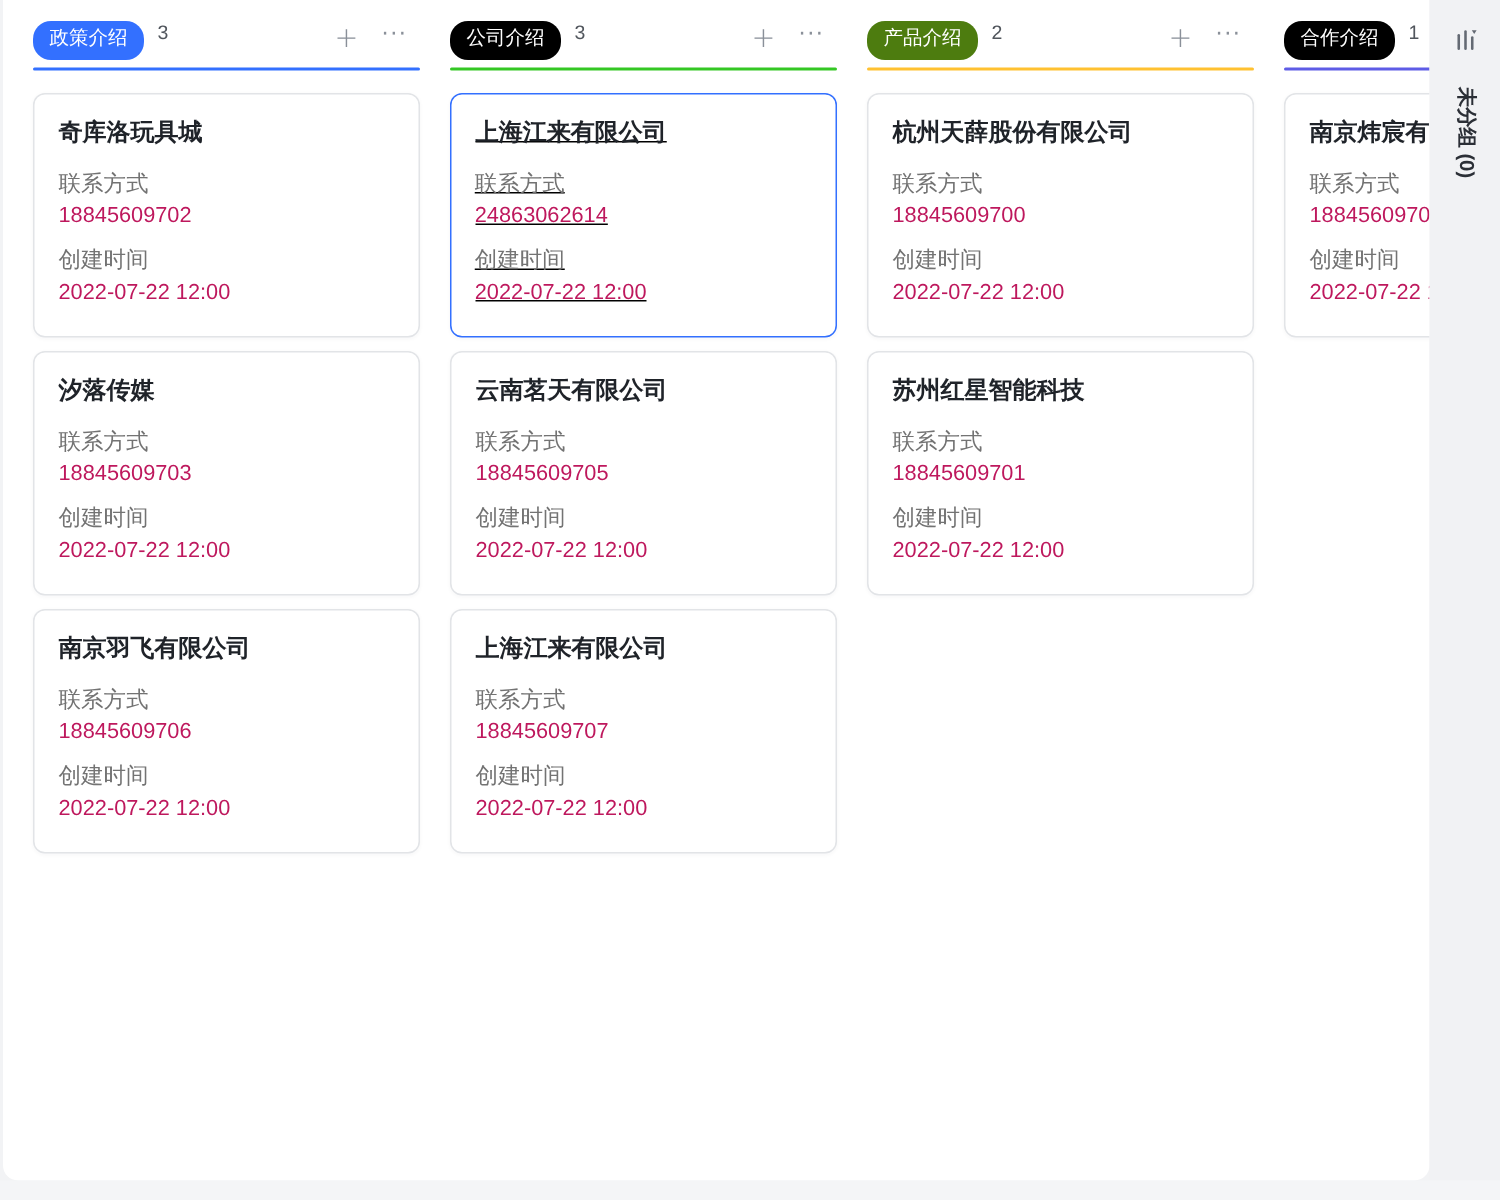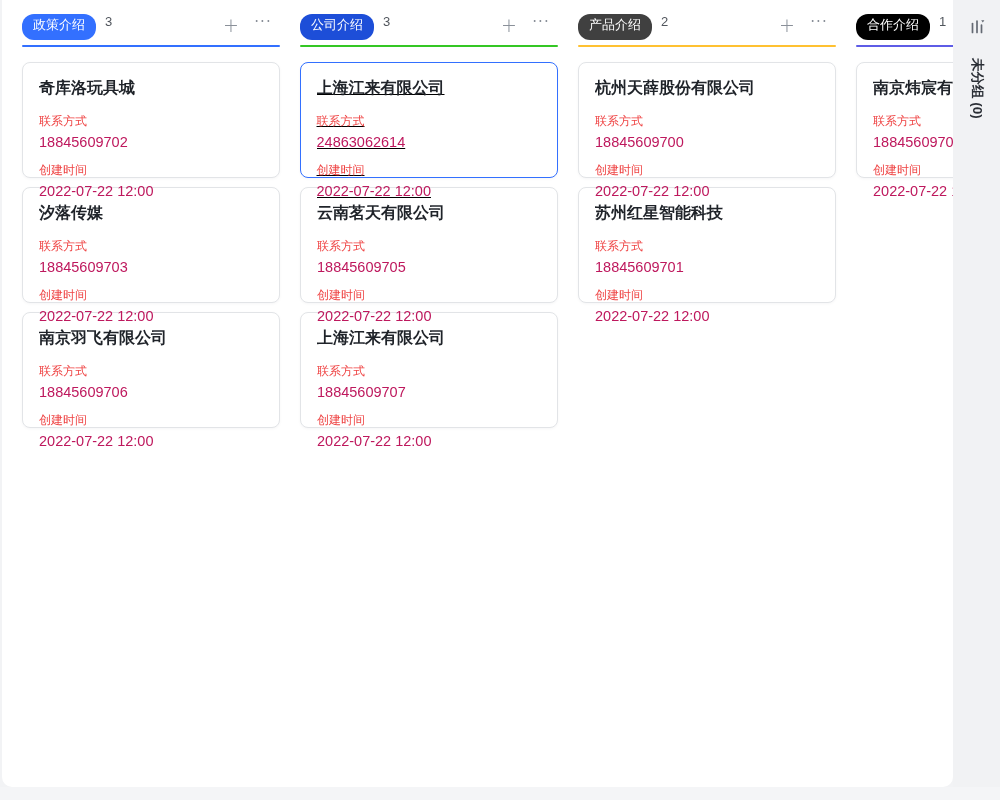--- a/index.html
+++ b/index.html
@@ -38,32 +38,32 @@
     display: flex; align-items: center; justify-content: center;
     font-family: "DejaVu Sans", sans-serif;
   }
   .icon-btn.add { font-size: 19px; font-weight: 300; line-height: 1; }
   .icon-btn.more { font-size: 15px; letter-spacing: 1px; line-height: 1; padding-bottom: 6px; }
   .underline { height: 2px; border-radius: 1px; margin-top: 5px; margin-bottom: 15px; }
   .card {
     background: #ffffff;
     border: 1px solid #e2e4e7;
     border-radius: 8px;
-    height: 116px;
+    height: 163px;
     padding: 15px 16px;
     margin-bottom: 9px;
     box-shadow: 0 1px 3px rgba(31,35,41,0.04);
     cursor: pointer;
   }
   .card.selected { border: 1.5px solid #3370ff; padding: 14.5px 15.5px; text-decoration: underline; }
   .card-title {
     font-size: 16px; font-weight: 700; color: #1f2329;
     margin-bottom: 14px; white-space: nowrap; overflow: hidden;
   }
-  .field-label { font-size: 12px; color: #ef4444; margin-bottom: 4px; }
+  .field-label { font-size: 15px; color: #737373; margin-bottom: 4px; }
   .field-value {
     font-size: 14.5px; color: #be185d; font-weight: 500;
     margin-bottom: 12px; white-space: nowrap; overflow: hidden;
   }
   .collapsed-sidebar {
     position: absolute; left: 953px; top: 0;
     width: 47px; height: 787px;
     background: #f1f2f4;
     cursor: pointer;
   }
@@ -114,21 +114,21 @@
         <div class="card">
           <div class="card-title">南京羽飞有限公司</div>
           <div class="field-label">联系方式</div>
           <div class="field-value">18845609706</div>
           <div class="field-label">创建时间</div>
           <div class="field-value">2022-07-22 12:00</div>
         </div>
       </div>
       <div class="column">
         <div class="column-header">
-          <span class="badge" style="background: #1d4ed8;">公司介绍</span>
+          <span class="badge" style="background: #000000;">公司介绍</span>
           <span class="count">3</span>
           <span class="header-icons">
             <button class="icon-btn add">+</button>
             <button class="icon-btn more">···</button>
           </span>
         </div>
         <div class="underline" style="background: rgb(52, 199, 36);"></div>
         <div class="card selected">
           <div class="card-title">上海江来有限公司</div>
           <div class="field-label">联系方式</div>
@@ -146,21 +146,21 @@
         <div class="card">
           <div class="card-title">上海江来有限公司</div>
           <div class="field-label">联系方式</div>
           <div class="field-value">18845609707</div>
           <div class="field-label">创建时间</div>
           <div class="field-value">2022-07-22 12:00</div>
         </div>
       </div>
       <div class="column">
         <div class="column-header">
-          <span class="badge" style="background: #404040;">产品介绍</span>
+          <span class="badge" style="background: #4d7c0f;">产品介绍</span>
           <span class="count">2</span>
           <span class="header-icons">
             <button class="icon-btn add">+</button>
             <button class="icon-btn more">···</button>
           </span>
         </div>
         <div class="underline" style="background: rgb(255, 193, 49);"></div>
         <div class="card">
           <div class="card-title">杭州天薛股份有限公司</div>
           <div class="field-label">联系方式</div>

